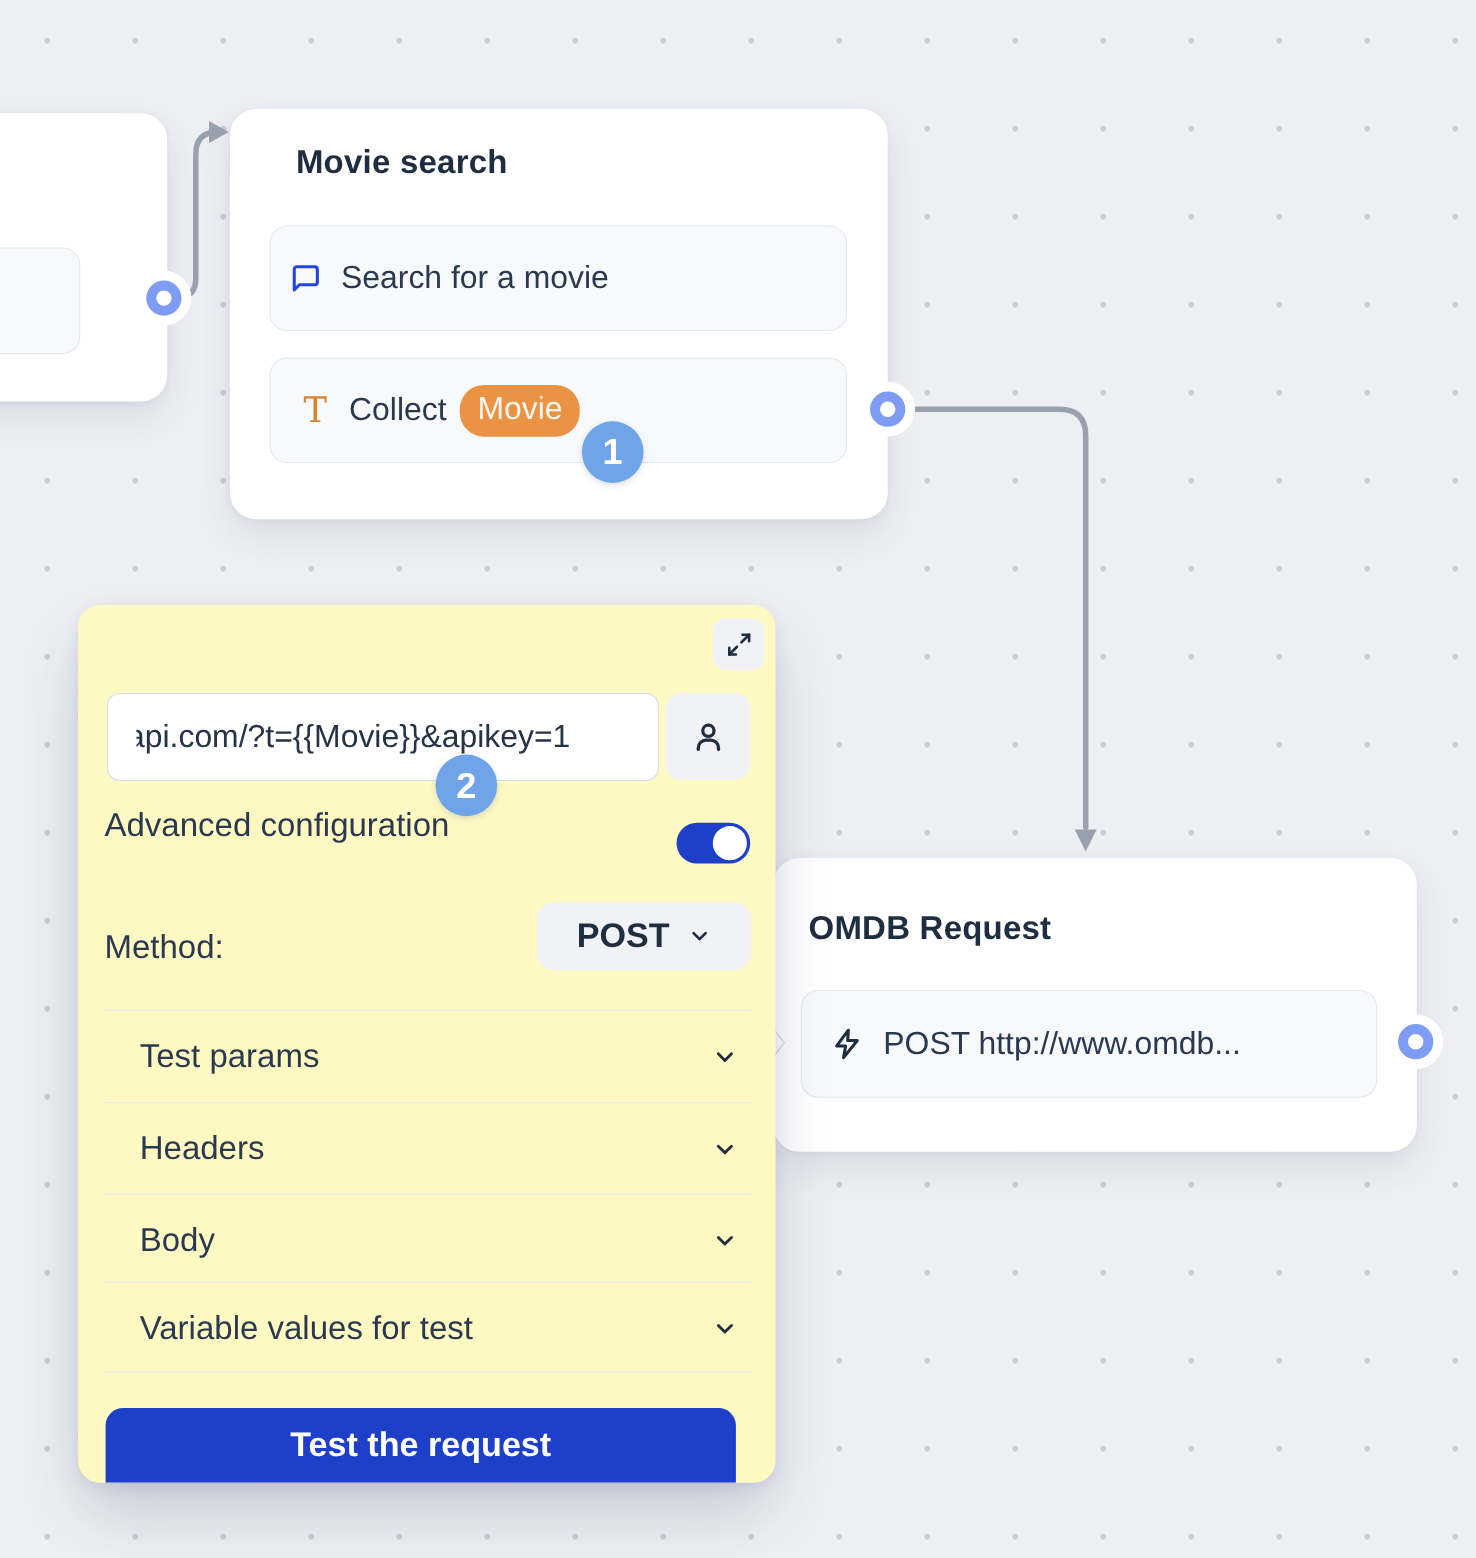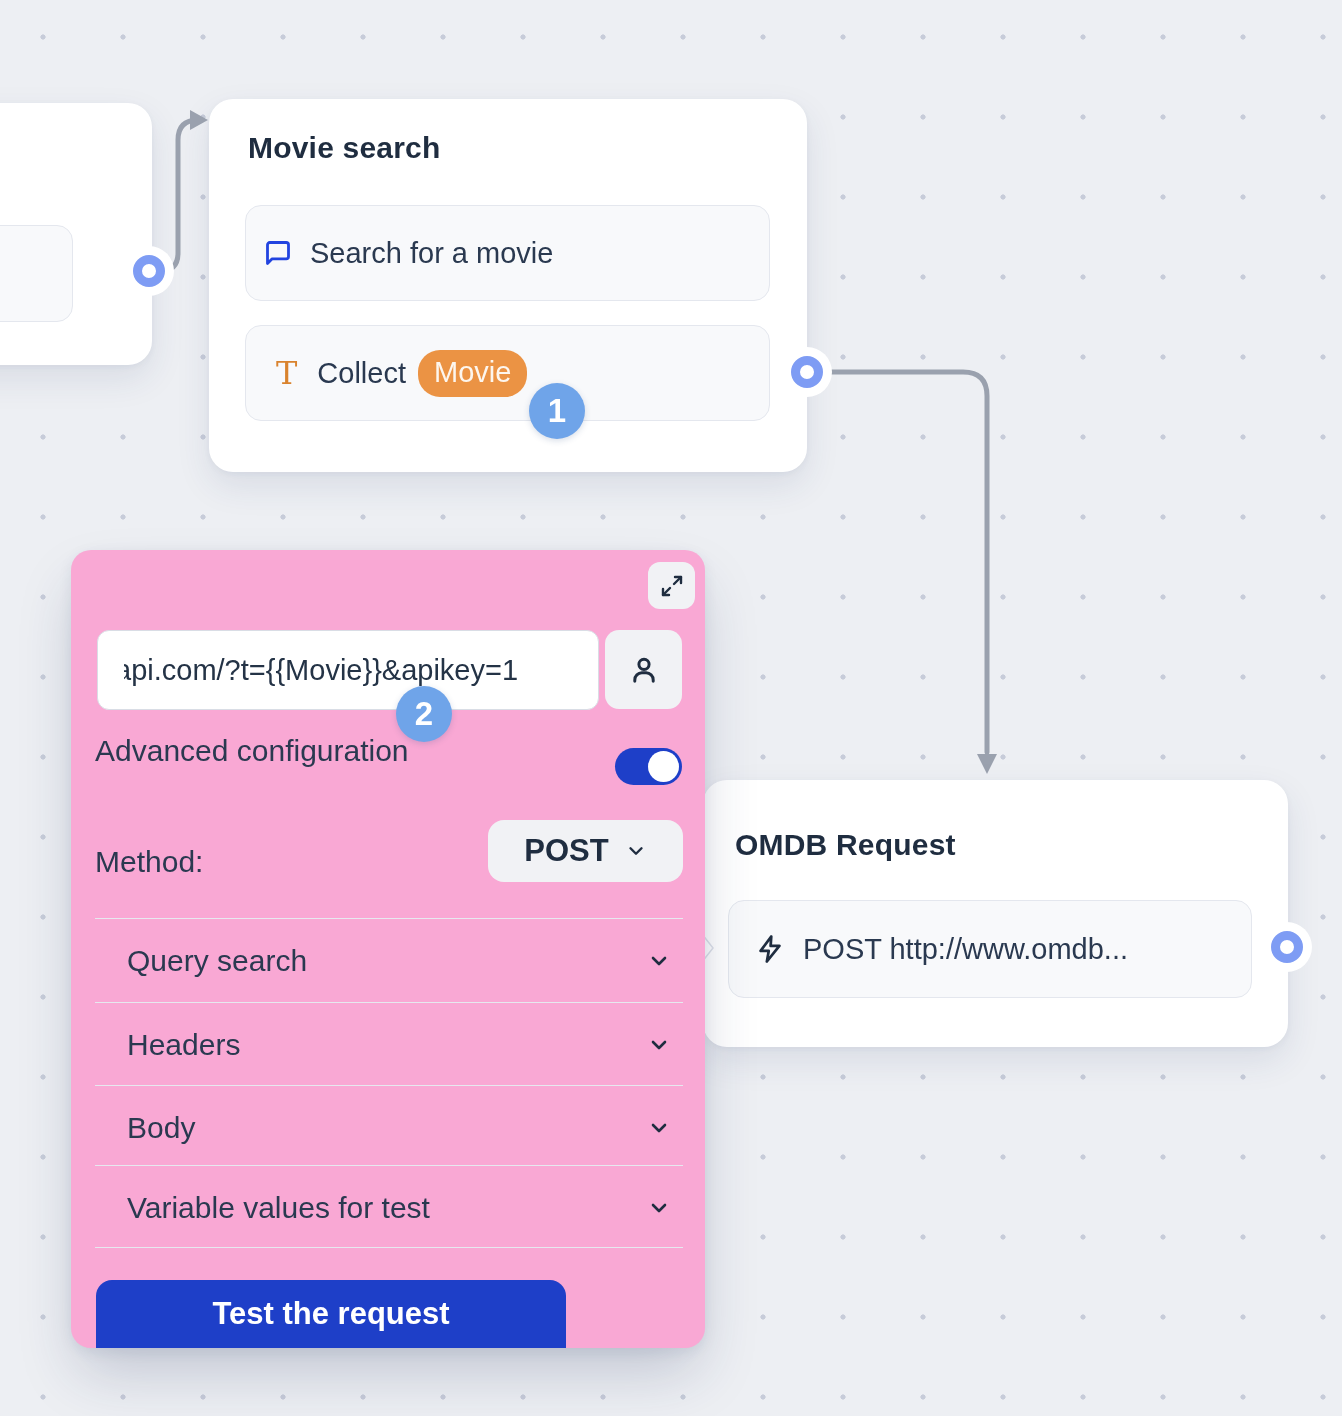--- a/index.html
+++ b/index.html
@@ -31,21 +31,21 @@
     position:absolute;width:14px;height:14px;background:#fff;border:9px solid #7e9cf4;
     border-radius:50%;box-shadow:0 0 0 9px #fff;z-index:6;
   }
   .badge{
     position:absolute;width:56px;height:56px;border-radius:50%;background:#6fa4e9;
     color:#fff;font-size:33px;font-weight:700;display:flex;align-items:center;justify-content:center;
     z-index:8;box-shadow:0 2px 6px rgba(40,70,130,.18);
   }
   
   .panel{
-    position:absolute;left:71px;top:550px;width:634px;height:798px;background:#f9a8d4;
+    position:absolute;left:71px;top:550px;width:634px;height:798px;background:#fef9c3;
     border-radius:20px;overflow:hidden;z-index:5;
     box-shadow:0 30px 60px -8px rgba(30,45,90,.22),0 4px 14px rgba(30,45,90,.08);
   }
   .icon-btn{
     position:absolute;background:#f1f2f5;border:none;border-radius:12px;cursor:pointer;
     display:flex;align-items:center;justify-content:center;padding:0;
   }
   .url-input{
     position:absolute;left:26px;top:80px;width:502px;height:80px;box-sizing:border-box;
     border:1.5px solid #d9dde5;border-radius:12px;background:#fff;
@@ -67,21 +67,21 @@
   }
   .method-box span{font-size:31px;font-weight:700;color:#1f2d40;}
   .divider{position:absolute;left:24px;width:588px;height:0;border-top:1.5px solid #e6e9ef;}
   .section-row{
     position:absolute;left:24px;width:588px;height:84px;display:flex;align-items:center;
     justify-content:space-between;cursor:pointer;background:transparent;border:none;padding:0 12px 0 32px;
     box-sizing:border-box;
   }
   .section-row .panel-label{font-size:30px;}
   .test-btn{
-    position:absolute;left:25px;bottom:0;width:470px;height:68px;background:#1e3fc8;border:none;
+    position:absolute;left:25px;bottom:0;width:573px;height:68px;background:#1e3fc8;border:none;
     border-radius:16px 16px 0 0;color:#fff;font-size:31px;font-weight:700;cursor:pointer;
     font-family:"Liberation Sans","DejaVu Sans",sans-serif;
   }
   svg{display:block;}
   .conn-svg{position:absolute;left:0;top:0;z-index:2;pointer-events:none;}
 </style>
 </head>
 <body>
 
 <svg class="conn-svg" width="1342" height="1416">
@@ -92,21 +92,21 @@
   <path d="M 816 372 L 963 372 Q 987 372 987 396 L 987 752" fill="none" stroke="#9aa1ae" stroke-width="5" stroke-linecap="round"></path>
   <polygon points="987,774 977,754 997,754" fill="#9aa1ae"></polygon>
 </svg>
 
 <div class="card" style="left:-70px;top:103px;width:222px;height:262px;">
   <div class="node-row" style="left:-40px;top:122px;width:183px;height:97px;border-radius:0 16px 16px 0;"></div>
 </div>
 <div class="port" style="left:133px;top:255px;"></div>
 
 <div class="card" style="left:209px;top:99px;width:598px;height:373px;">
-  <div class="node-title" style="position:absolute;left:39px;top:32px;">Movie search</div>
+  <div class="node-title" style="position:absolute;left:60px;top:32px;">Movie search</div>
 
   <div class="node-row" style="left:36px;top:106px;width:525px;height:96px;padding-left:18px;">
     <span style="margin-right:18px;">
       <svg width="28" height="28" viewBox="0 0 24 24" fill="none" stroke="#2244e0" stroke-width="2.4" stroke-linecap="round" stroke-linejoin="round">
         <path d="M21 15a2 2 0 0 1-2 2H7l-4 4V5a2 2 0 0 1 2-2h14a2 2 0 0 1 2 2z"></path>
       </svg>
     </span>
     <span class="row-label">Search for a movie</span>
   </div>
 
@@ -163,21 +163,21 @@
   <button class="method-box">
     <span>POST</span>
     <svg width="22" height="22" viewBox="0 0 24 24" fill="none" stroke="#1f2d40" stroke-width="2.6" stroke-linecap="round" stroke-linejoin="round">
       <polyline points="6 9 12 15 18 9"></polyline>
     </svg>
   </button>
 
   <div class="divider" style="top:368px;"></div>
 
   <button class="section-row" style="top:369px;">
-    <span class="panel-label">Query search</span>
+    <span class="panel-label">Test params</span>
     <svg width="24" height="24" viewBox="0 0 24 24" fill="none" stroke="#1f2d40" stroke-width="2.6" stroke-linecap="round" stroke-linejoin="round">
         <polyline points="6 9 12 15 18 9"></polyline>
       </svg>
   </button>
   <div class="divider" style="top:452px;"></div>
 
   <button class="section-row" style="top:453px;">
     <span class="panel-label">Headers</span>
     <svg width="24" height="24" viewBox="0 0 24 24" fill="none" stroke="#1f2d40" stroke-width="2.6" stroke-linecap="round" stroke-linejoin="round">
         <polyline points="6 9 12 15 18 9"></polyline>

